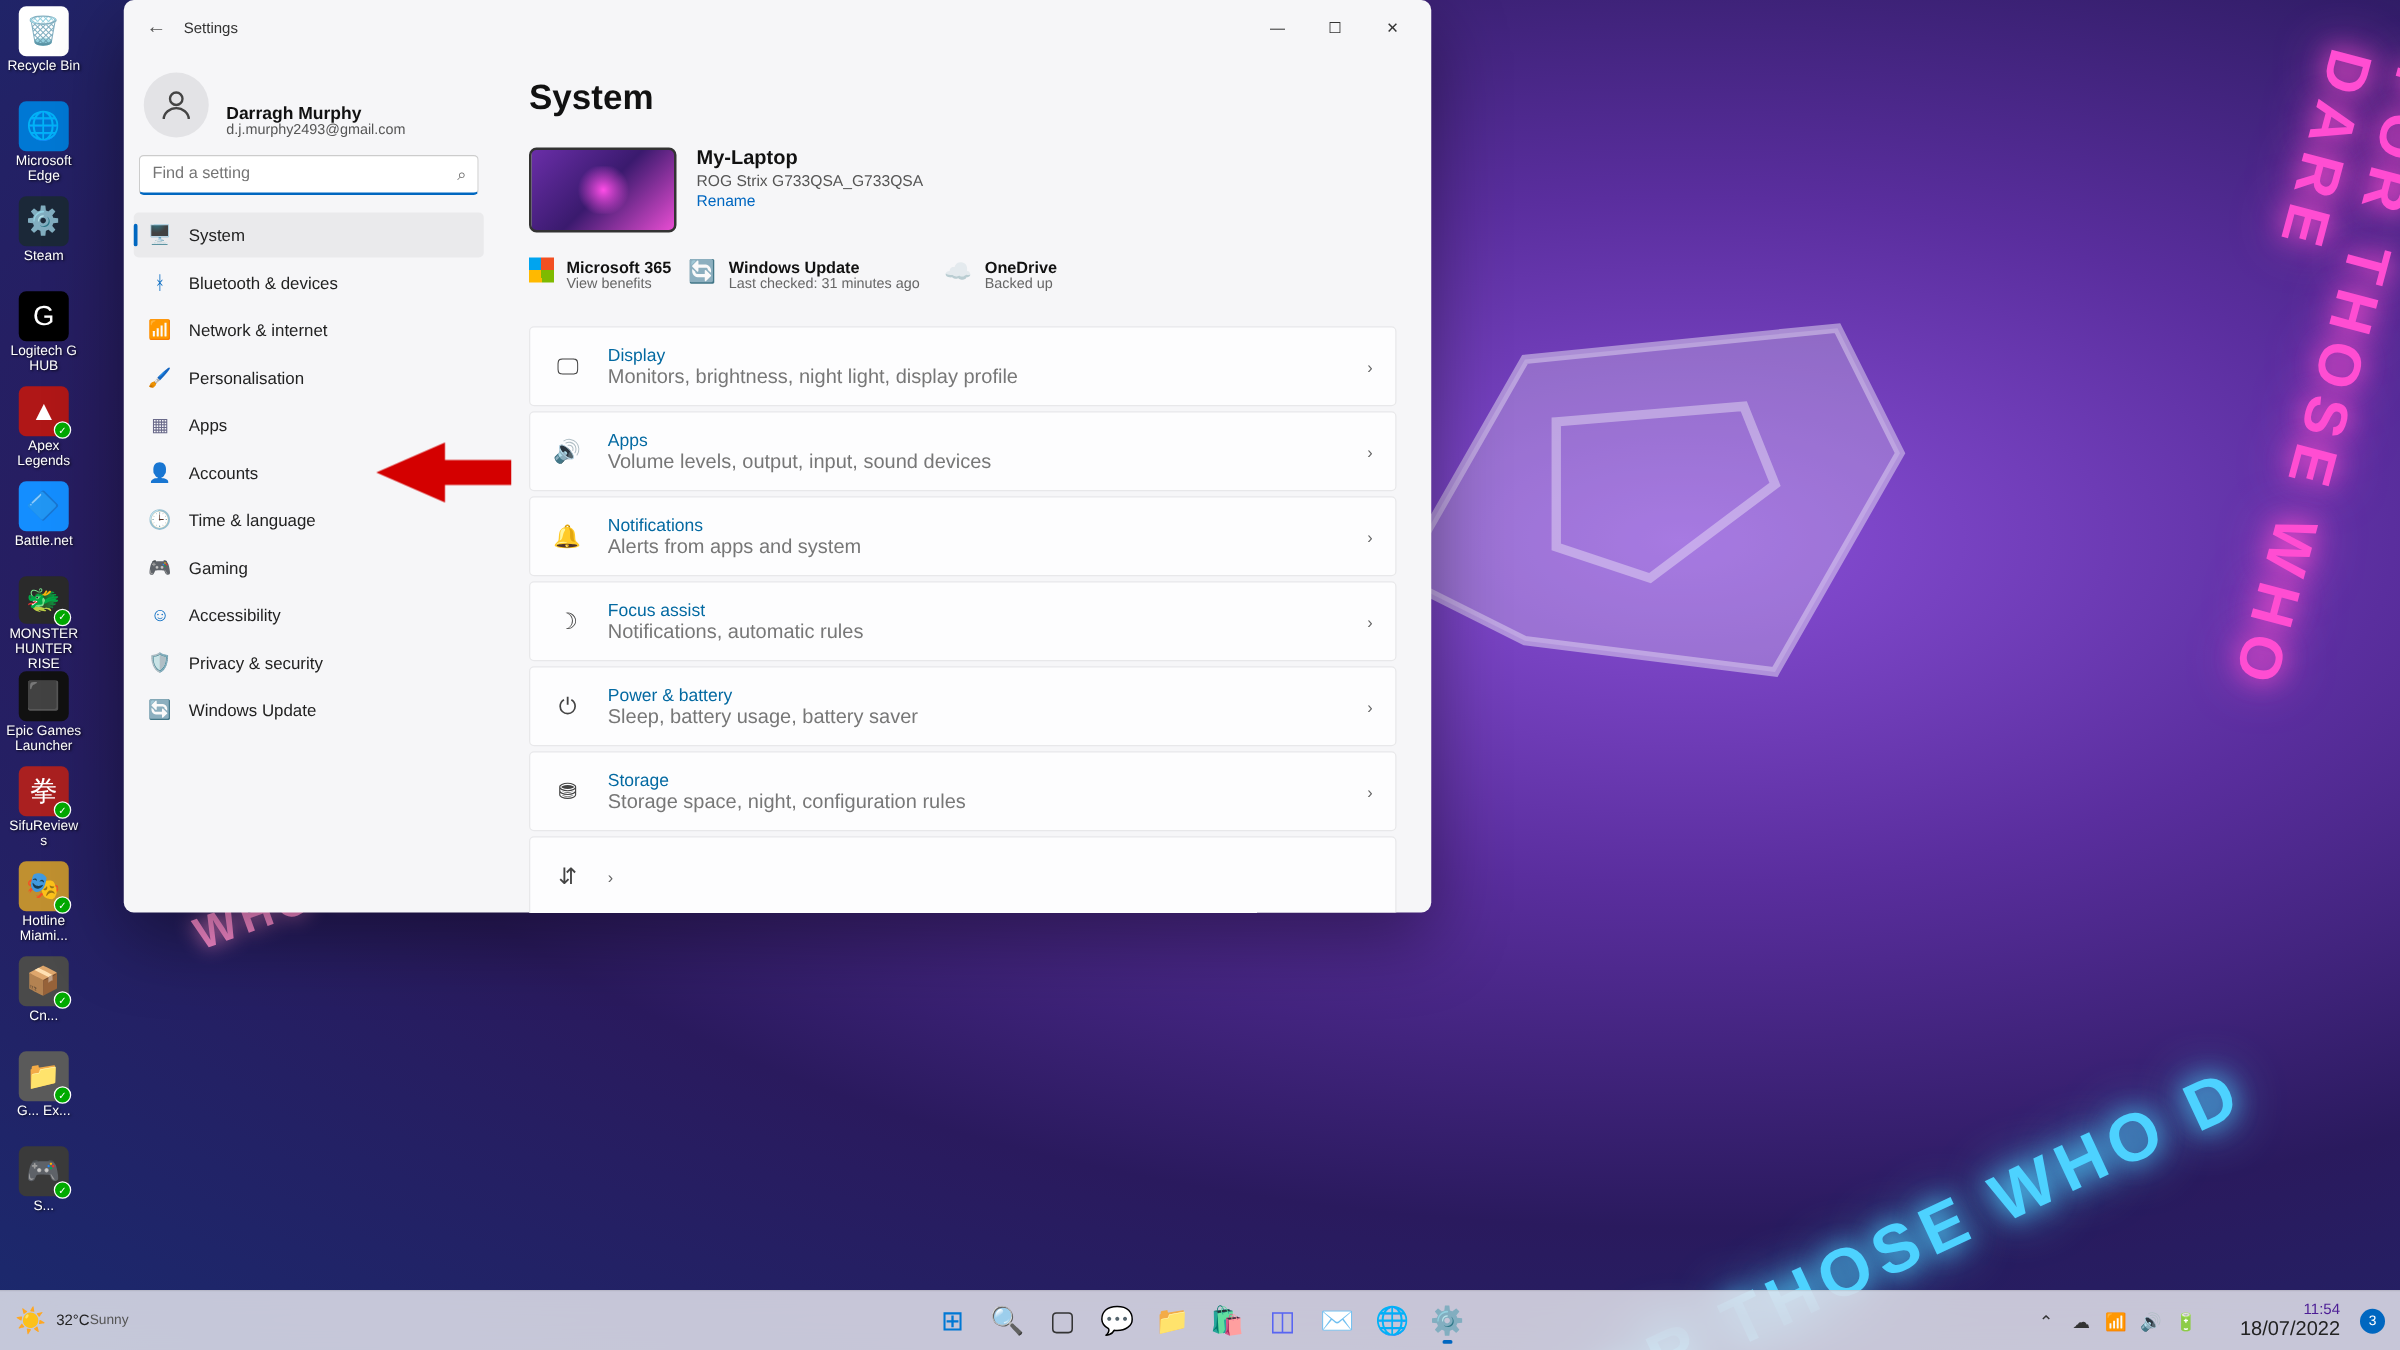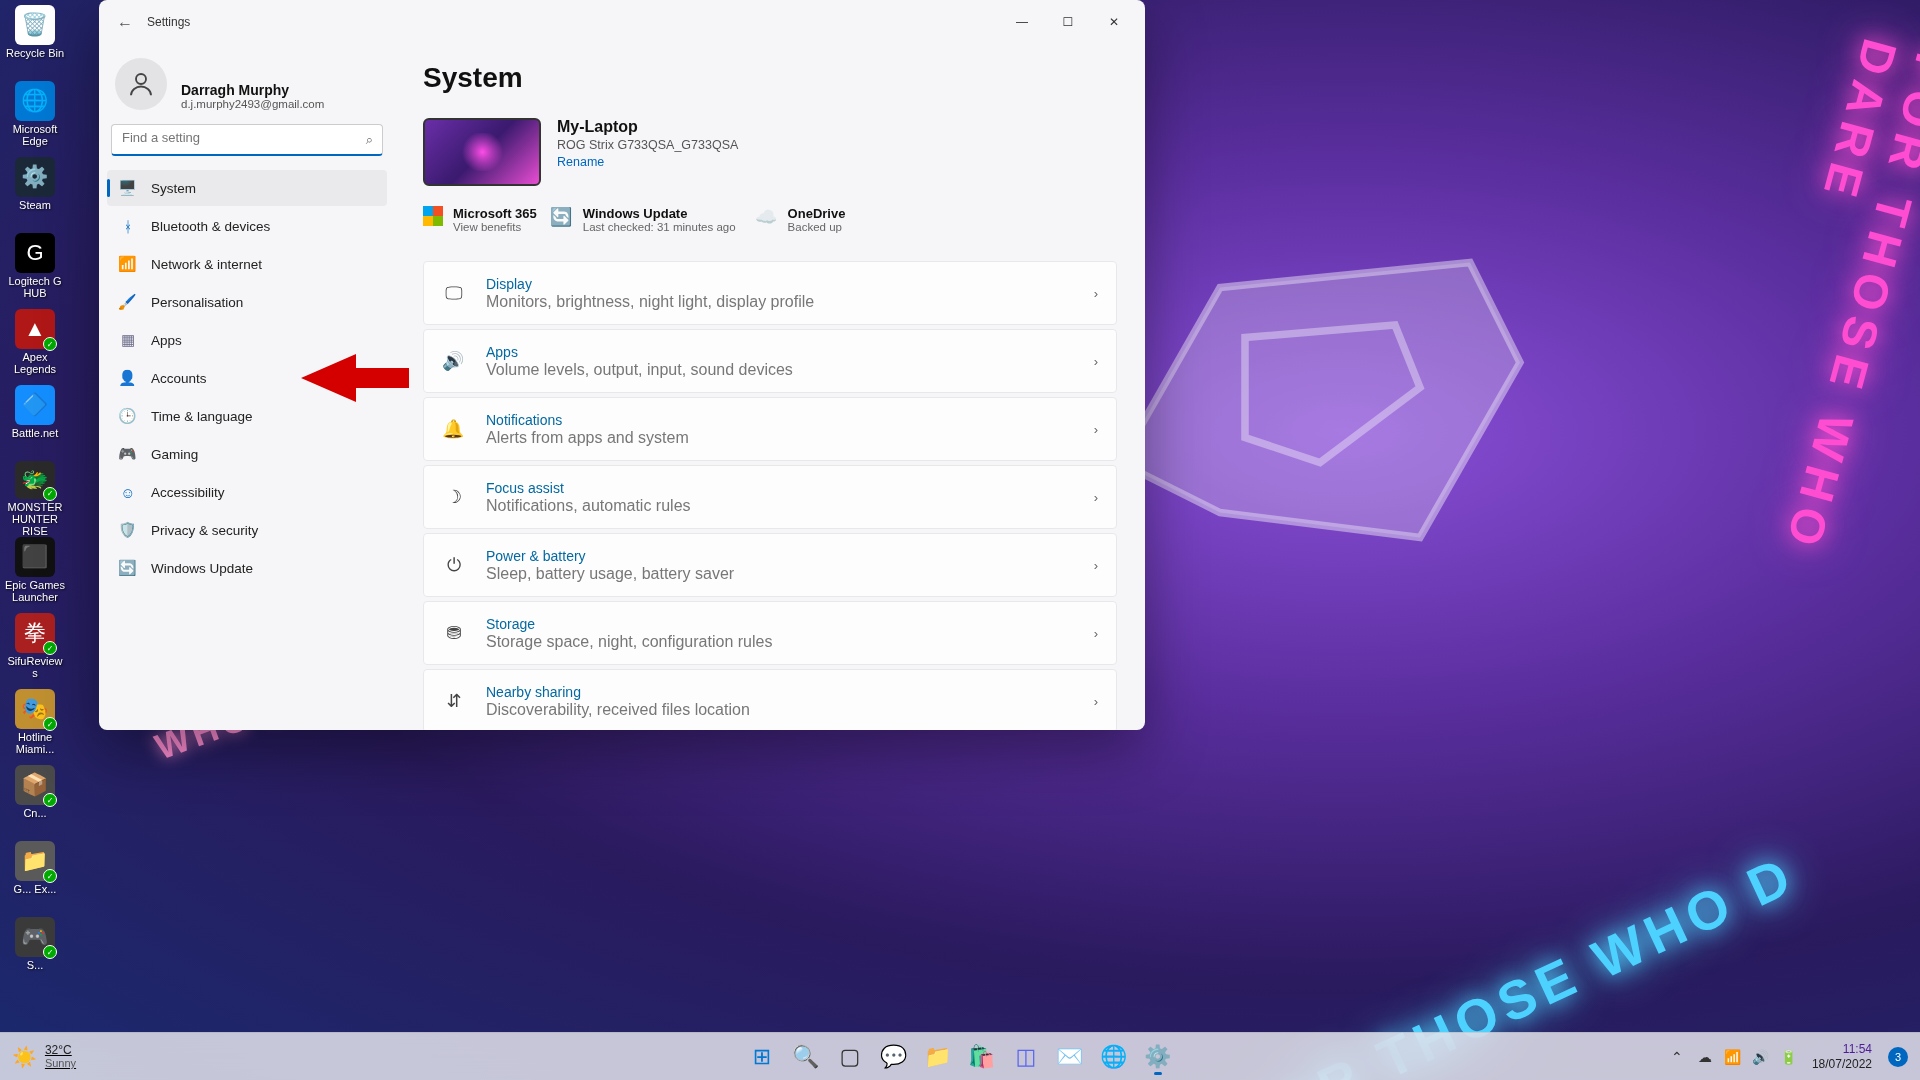--- a/index.html
+++ b/index.html
@@ -59,31 +59,31 @@
 .card-body { flex: 1; }
 .card-title { font-size: 14px; color: #0369a1; }
 .card-sub { font-size: 16px; color: #777; margin-top: 1px; }
 .card-chev { color: #666; font-size: 13px; }
 
 .arrow-annotation { position: absolute; top: 350px; left: 301px; z-index: 50; }
 
 .taskbar { position: absolute; bottom: 0; left: 0; right: 0; height: 48px; background: rgba(240,240,245,0.8); backdrop-filter: blur(20px); display: flex; align-items: center; padding: 0 12px; border-top: 1px solid rgba(0,0,0,0.08); }
 .tb-left { display: flex; align-items: center; gap: 8px; }
 .weather-ico { font-size: 20px; }
-.weather-text { display: flex; flex-direction: column; line-height: 1.1; text-decoration: underline; }
+.weather-text { display: flex; line-height: 1.1; }
 .weather-temp { font-size: 12px; color: #222; }
 .weather-desc { font-size: 11px; color: #555; }
 .tb-center { position: absolute; left: 50%; transform: translateX(-50%); display: flex; gap: 4px; }
 .tb-icon { width: 40px; height: 40px; display: flex; align-items: center; justify-content: center; border-radius: 4px; cursor: pointer; font-size: 22px; position: relative; }
 .tb-icon.active::after { content: ''; position: absolute; bottom: 2px; left: 16px; right: 16px; height: 3px; background: #0067c0; border-radius: 2px; }
 .tb-right { margin-left: auto; display: flex; align-items: center; gap: 2px; }
 .tray-ico { width: 26px; height: 40px; display: flex; align-items: center; justify-content: center; cursor: pointer; color: #333; font-size: 14px; }
 .clock { display: flex; flex-direction: column; align-items: flex-end; padding: 0 8px; line-height: 1.2; }
 .clock-time { font-size: 12px; color: #4c1d95; }
-.clock-date { font-size: 12px; color: #222; }
+.clock-date { font-size: 16px; color: #222; margin-left: 20px; }
 .notif-badge { width: 20px; height: 20px; background: #0067c0; color: #fff; border-radius: 50%; display: flex; align-items: center; justify-content: center; font-size: 11px; margin-left: 6px; cursor: pointer; }
 </style>
 </head>
 <body>
 
 <div class="wallpaper">
   <div class="neon1">FOR THOSE WHO DARE</div>
   <div class="neon2">FOR THOSE WHO D</div>
   <div class="neon3">WHO DARE</div>
   <svg class="rog" viewBox="0 0 200 150">
@@ -328,24 +328,20 @@
           <div class="card">
             <div class="card-ico">⛃</div>
             <div class="card-body">
               <div class="card-title">Storage</div>
               <div class="card-sub">Storage space, night, configuration rules</div>
             </div>
             <div class="card-chev">›</div>
           </div>
           <div class="card">
             <div class="card-ico">⇵</div>
-            <div class="card-body">
-              <div class="card-title">Nearby sharing</div>
-              <div class="card-sub">Discoverability, received files location</div>
-            </div>
             <div class="card-chev">›</div>
           </div>
         </div>
     </div>
   </div>
 </div>
 
 <svg class="arrow-annotation" width="110" height="56">
     <polygon points="0,28 55,4 55,18 108,18 108,38 55,38 55,52" fill="#d40000"></polygon>
   </svg>

